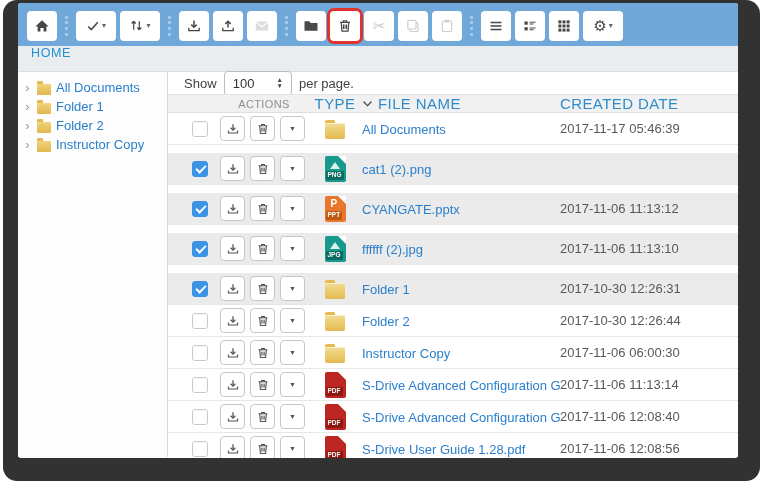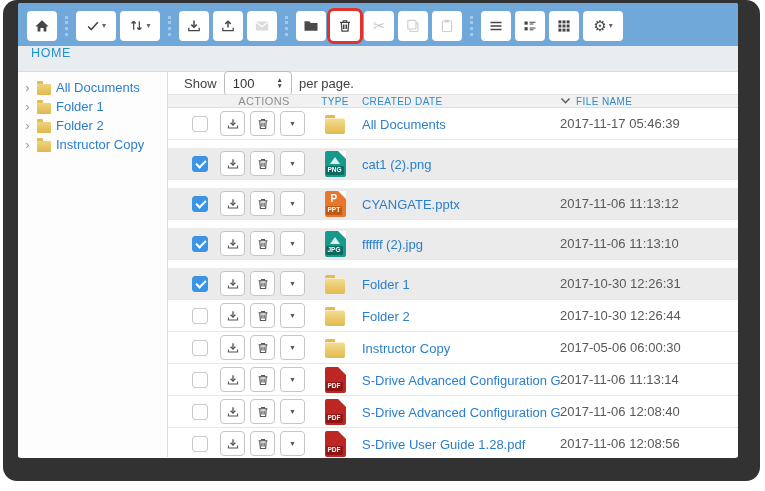--- a/index.html
+++ b/index.html
@@ -39,21 +39,21 @@
   .pager{height:22px;display:flex;align-items:center;gap:7px;padding-left:16px;font-size:13px;color:#3f4246;}
   .spin{display:flex;align-items:center;height:25px;border:1px solid #bcbcbc;border-radius:4px;background:#fff;padding:0 8px;gap:22px;}
   .spinval{font-size:13px;color:#333;min-width:22px;text-align:center;}
   .spinarrows{display:flex;flex-direction:column;line-height:1;}
   .spinarrows span{font-size:6.5px;color:#444;cursor:pointer;}
 
   
   .thead,.trow{display:grid;grid-template-columns:34px 88px 54px 198px 1fr;align-items:center;padding-left:18px;}
   .thead{height:25px;background:#f1f1f1;border-top:1px solid #e3e3e3;border-bottom:1px solid #dedede;}
   .hl-gray{font-size:11px;color:#8f8f8f;letter-spacing:.4px;text-align:center;}
-  .hl-blue{font-size:10px;color:#2e8ccb;letter-spacing:.4px;cursor:pointer;}
+  .hl-blue{font-size:15px;color:#2e8ccb;letter-spacing:.4px;cursor:pointer;}
   .hl-center{text-align:center;}
   .hname{display:flex;align-items:center;gap:5px;}
   .trow{height:32px;border-bottom:1px solid #e7e7e7;}
   .trow[data-checked="true"]{background:#ebebeb;margin-top:8px;}
 
   .cb{width:16px;height:16px;border:1px solid #c9c9c9;border-radius:3px;background:#fff;display:block;margin-left:6px;cursor:pointer;}
   .trow[data-checked="true"] .cb{background:#3b94e6;border-color:#3b94e6;position:relative;}
   .trow[data-checked="true"] .cb::after{content:"";display:block;width:8px;height:4px;border-left:2px solid #fff;border-bottom:2px solid #fff;transform:rotate(-45deg);margin:3.5px 0 0 2.5px;}
 
   .acts{display:flex;gap:5px;}
@@ -245,27 +245,27 @@
               <span>▼</span>
             </span>
           </span>
           <span>per page.</span>
         </div>
 
         <div class="thead">
           <div></div>
           <div class="hl-gray">ACTIONS</div>
           <div class="hl-blue hl-center">TYPE</div>
-          <div class="hl-blue">CREATED DATE</div>
           <div class="hl-blue hname">
             <svg width="11" height="8" viewBox="0 0 11 8">
                 <path d="M1.5 1.5 L5.5 5.8 L9.5 1.5" fill="none" stroke="#55585c" stroke-width="1.4"></path>
               </svg>
             <span>FILE NAME</span>
           </div>
+          <div class="hl-blue">CREATED DATE</div>
         </div>
 
         <div>
 
           <div class="trow" data-checked="false">
             <div>
                 <span class="cb"></span>
               </div>
             <div class="acts">
               <button class="abtn">
@@ -440,21 +440,21 @@
                   </svg>
                 </button>
               <button class="abtn">
                   <span class="rcaret">▼</span>
                 </button>
             </div>
             <div class="c-type">
                 <span class="ficon" data-type="folder"></span>
               </div>
             <div class="c-name"><a class="flink">Instructor Copy</a></div>
-            <div class="c-date">2017-05-06 06:00:30</div>
+            <div class="c-date">2017-11-06 06:00:30</div>
           </div>
 
           <div class="trow" data-checked="false">
             <div>
                 <span class="cb"></span>
               </div>
             <div class="acts">
               <button class="abtn">
                   <svg width="14" height="14" style="color:#555">
                     <use href="#i-download"></use>

